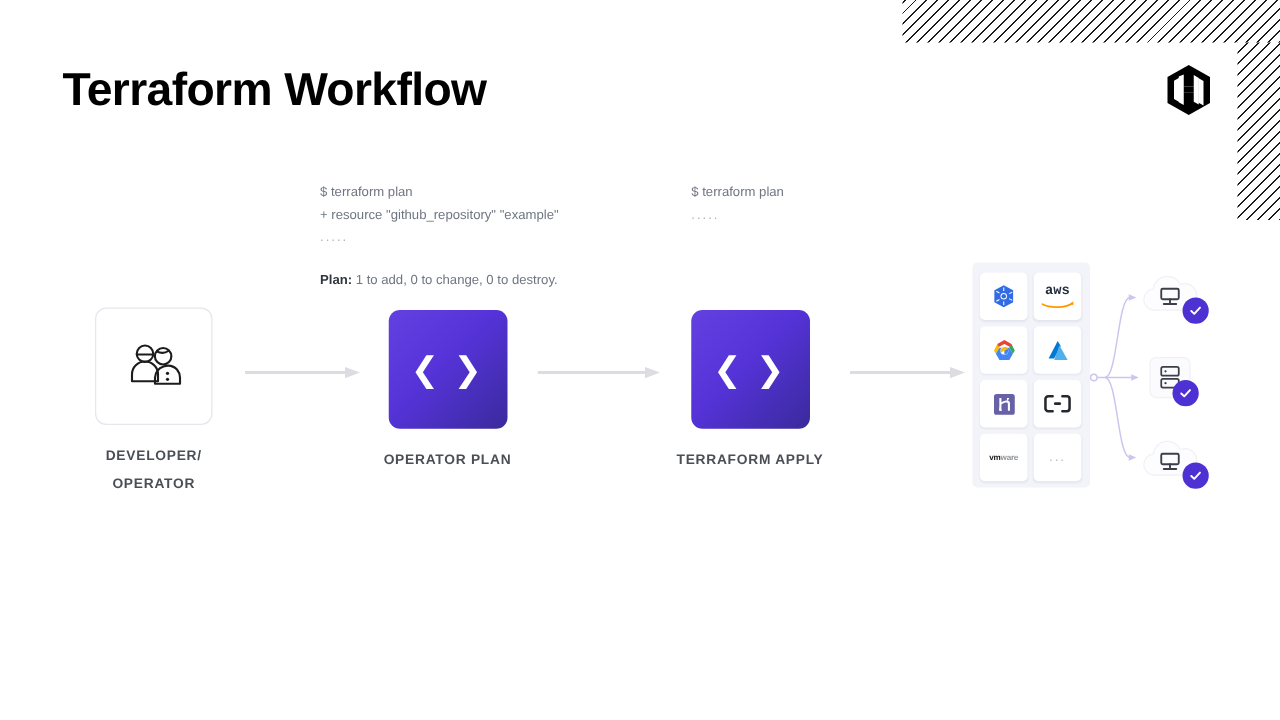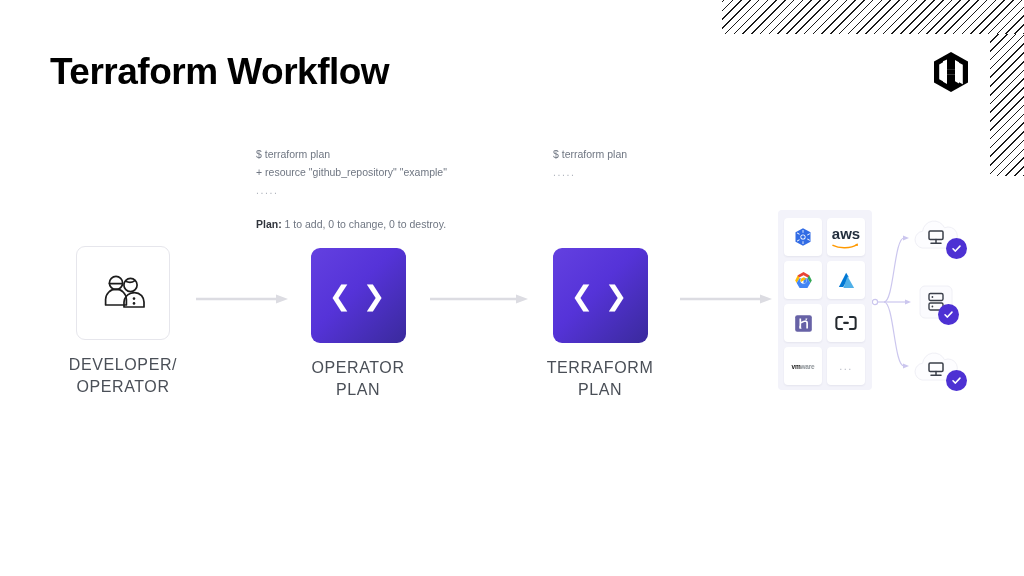--- a/index.html
+++ b/index.html
@@ -38,21 +38,21 @@
   .term { position: absolute; color: #6f7682; font-size: 10.5px; line-height: 18px; }
   .term .b { font-weight: 700; color: #31353d; }
   .term .dots { color: #aeb3bc; letter-spacing: 1.6px; }
   .term-plan  { left: 256px; top: 145px; width: 260px; }
   .term-apply { left: 553px; top: 145px; width: 170px; }
   .term .gap { display: block; height: 16px; }
 
   
   .stage { position: absolute; text-align: center; }
   .stage-label {
-    margin-top: 14px; font-size: 16px; font-weight: 400;
+    margin-top: 14px; font-size: 11px; font-weight: 700;
     color: #4a4f57; letter-spacing: 0.6px; line-height: 22px;
   }
 
   .dev-box {
     width: 94px; height: 94px; border: 1px solid #e6e6ec; border-radius: 9px;
     background: #fff; display: flex; align-items: center; justify-content: center;
     margin: 0 auto;
   }
   .purple-box {
     width: 95px; height: 95px; border-radius: 9px;
@@ -80,21 +80,21 @@
   .prov-grid {
     position: absolute; left: 784px; top: 218px;
     width: 82px; display: grid; grid-template-columns: 38px 38px;
     grid-auto-rows: 38px; gap: 5px;
   }
   .prov-tile {
     background: #fff; border-radius: 4px; display: flex;
     align-items: center; justify-content: center;
     box-shadow: 0 1px 2px rgba(40,40,80,0.07);
   }
-  .aws-txt { font-size: 15px; font-weight: 700; color: #232f3e; line-height: 1; }
+  .aws-txt { font-size: 11px; font-weight: 700; color: #232f3e; line-height: 1; font-family: Liberation Mono, monospace; }
   .vm-txt  { font-size: 6.5px; font-weight: 700; color: #1a1a1a; letter-spacing: -0.2px; }
   .vm-txt i { color: #8e9499; font-style: normal; }
   .dots-txt { font-size: 11px; color: #b9bcc6; letter-spacing: 1.5px; }
 
   
   .nodes { position: absolute; left: 872px; top: 214px; width: 118px; height: 176px; }
   .node { position: absolute; width: 52px; height: 44px; }
   .node-badge {
     position: absolute; width: 21px; height: 21px; border-radius: 50%;
     background: #4d31d3; display: flex; align-items: center; justify-content: center;
@@ -178,21 +178,21 @@
     <svg width="98" height="10" viewBox="0 0 98 10">
       <line x1="0" y1="5" x2="88" y2="5" stroke="#dcdce2" stroke-width="2.4"></line>
       <polygon points="86,0.5 98,5 86,9.5" fill="#dcdce2"></polygon>
     </svg>
   </div>
 
   <div class="stage stage-apply">
     <div class="purple-box">
       <span class="code-glyph">❮&nbsp;❯</span>
     </div>
-    <div class="stage-label">TERRAFORM PLAN</div>
+    <div class="stage-label">TERRAFORM APPLY</div>
   </div>
 
   <div class="arrow a3">
     <svg width="92" height="10" viewBox="0 0 92 10">
       <line x1="0" y1="5" x2="82" y2="5" stroke="#dcdce2" stroke-width="2.4"></line>
       <polygon points="80,0.5 92,5 80,9.5" fill="#dcdce2"></polygon>
     </svg>
   </div>
 
   <div class="prov-panel"></div>

